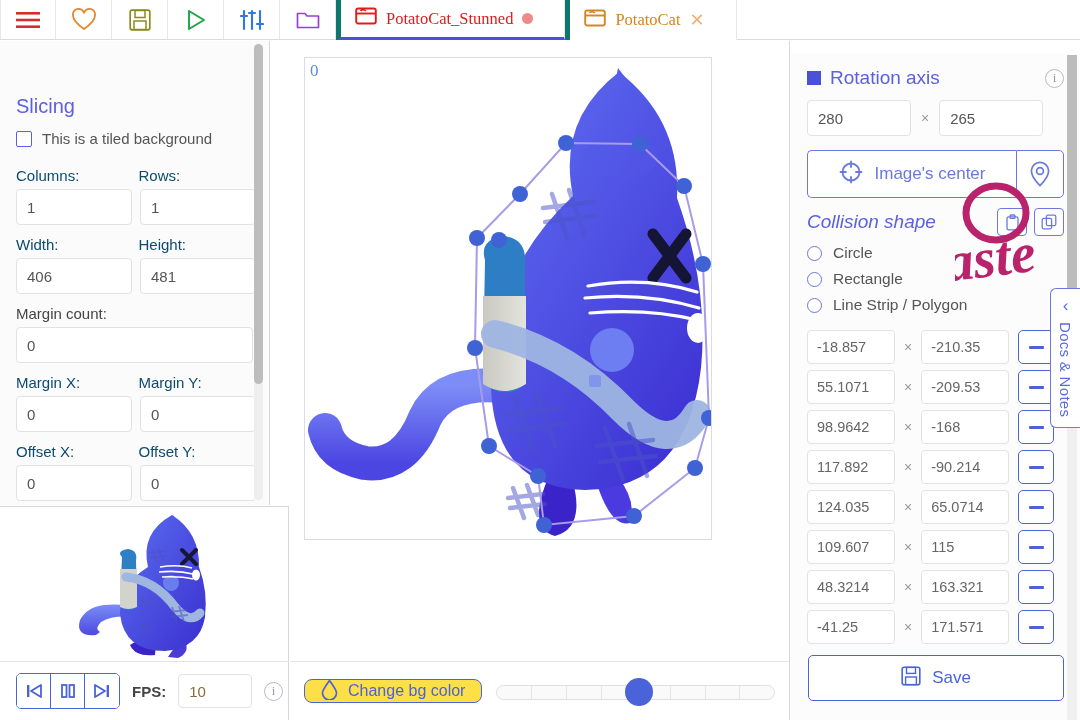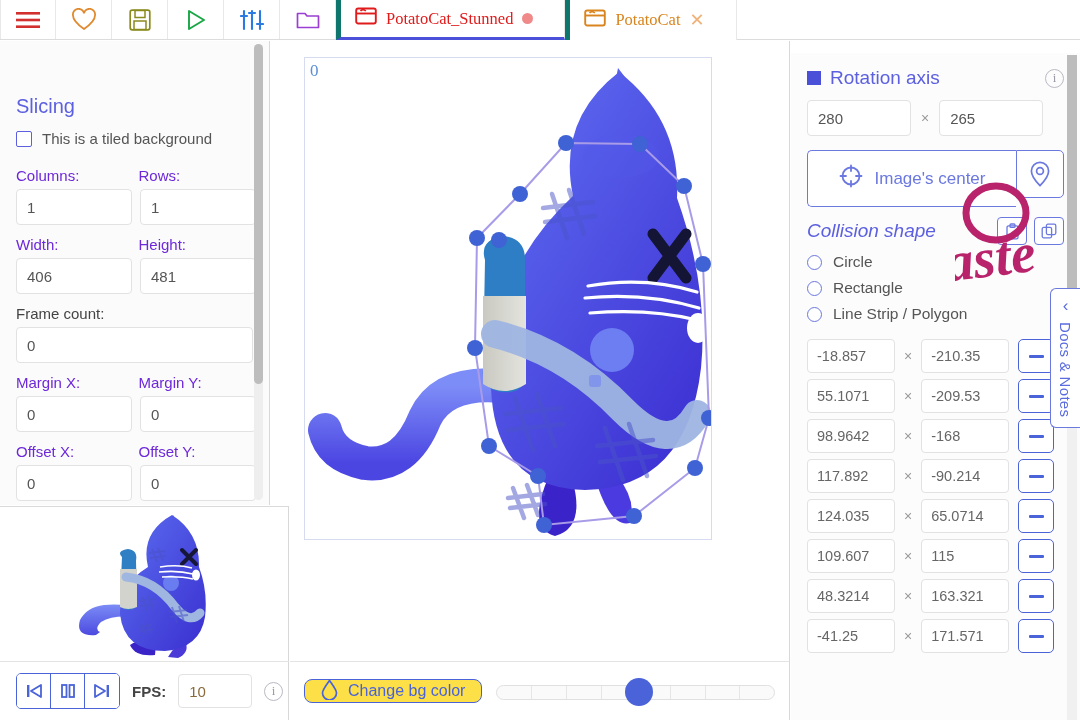--- a/index.html
+++ b/index.html
@@ -44,21 +44,21 @@
     padding: 14px 16px 0 16px; overflow: hidden;
   }
   .section-title { color: #5b5fe0; font-size: 20px; margin-bottom: 12px; margin-top: 40px; }
   .chk-row { display: flex; align-items: center; gap: 10px; margin-bottom: 20px; }
   .chk {
     width: 16px; height: 16px; border: 1.6px solid #5b5fe0; border-radius: 2px;
     background: #fff; flex: none; cursor: pointer;
   }
   .chk-label { font-size: 15px; color: #555; }
   .fld-labels { display: flex; gap: 8px; margin-bottom: 5px; }
-  .fld-labels > div { width: 116px; font-size: 15px; color: #6d28d9; }
+  .fld-labels > div { width: 116px; font-size: 15px; color: #0c4a6e; }
   .fld-row { display: flex; gap: 8px; margin-bottom: 11px; }
   .txtin {
     width: 116px; height: 36px; border: 1px solid #e2e2e2; border-radius: 4px;
     background: #fff; font-size: 15px; color: #555; padding: 0 10px;
     font-family: "Liberation Sans", sans-serif;
   }
   .txtin.wide { width: 240px; }
   .lbl-single { font-size: 15px; color: #444; margin-bottom: 5px; }
 
   .lpanel-scroll {
@@ -145,21 +145,21 @@
   }
   .axis-row { display: flex; align-items: center; gap: 10px; margin-bottom: 14px; }
   .axis-in {
     width: 104px; height: 36px; border: 1px solid #e2e2e2; border-radius: 4px;
     font-size: 15px; color: #555; padding: 0 10px; background: #fff;
     font-family: "Liberation Sans", sans-serif;
   }
   .times { color: #999; font-size: 14px; }
   .center-row { display: flex; margin-bottom: 10px; }
   .center-btn {
-    flex: 1; height: 57px; border: 1.3px solid #6b78e0; border-right: none;
+    flex: 1; height: 48px; border: 1.3px solid #6b78e0; border-right: none;
     border-radius: 5px 0 0 5px; background: #fff; color: #6b78e0; font-size: 17px;
     display: flex; align-items: center; justify-content: center; gap: 12px; cursor: pointer;
   }
   .center-pin {
     width: 48px; height: 48px; border: 1.3px solid #6b78e0; border-radius: 0 5px 5px 0;
     background: #fff; display: flex; align-items: center; justify-content: center; cursor: pointer;
   }
   .cs-head { display: flex; align-items: center; margin-bottom: 8px; position: relative; font-style: italic; }
   .cs-title { color: #5b5fe0; font-size: 19px; flex: 1; }
   .icon-btn {
@@ -309,21 +309,21 @@
 
     <div class="fld-labels">
       <div>Width:</div>
       <div>Height:</div>
     </div>
     <div class="fld-row">
       <input class="txtin" value="406" style="">
       <input class="txtin" value="481" style="">
     </div>
 
-    <div class="lbl-single" style="margin-top:8px">Frame count:</div>
+    <div class="lbl-single" style="margin-top:8px">Margin count:</div>
     <div class="fld-row">
       <input class="txtin wide" value="0" style="">
     </div>
 
     <div class="fld-labels" style="margin-top:8px">
       <div>Margin X:</div>
       <div>Margin Y:</div>
     </div>
     <div class="fld-row">
       <input class="txtin" value="0" style="">
@@ -634,20 +634,30 @@
             <i></i>
           </span>
       </div>
     </div>
 
     <div class="rpanel-scroll">
         <i></i>
       </div>
   </div>
 
+  <div class="save-btn">
+    <span>
+      <svg width="20" height="20" viewBox="0 0 20 20">
+        <rect x="1.2" y="1.2" width="17.6" height="17.6" rx="2" fill="none" stroke="#4a63d8" stroke-width="1.6"></rect>
+        <rect x="5.5" y="1.4" width="9" height="6" fill="none" stroke="#4a63d8" stroke-width="1.4"></rect>
+        <rect x="4.6" y="11" width="10.8" height="7.6" fill="none" stroke="#4a63d8" stroke-width="1.4"></rect>
+      </svg>
+    </span>
+    <span>Save</span>
+  </div>
 
   <div class="docs-tab">
     <span class="docs-chev">‹</span>
     <span class="docs-text">Docs &amp; Notes</span>
   </div>
 
   <svg class="annot" style="left:955px; top:180px;" width="125" height="135" viewBox="0 0 125 135">
     <ellipse cx="41" cy="33" rx="30" ry="27" fill="none" stroke="#b8236b" stroke-width="7"></ellipse>
     <g fill="#b8236b" font-family="Liberation Serif, serif" font-size="56" font-style="italic" font-weight="bold">
       <text x="-35" y="105" transform="rotate(-7 -35 105)">paste</text>

